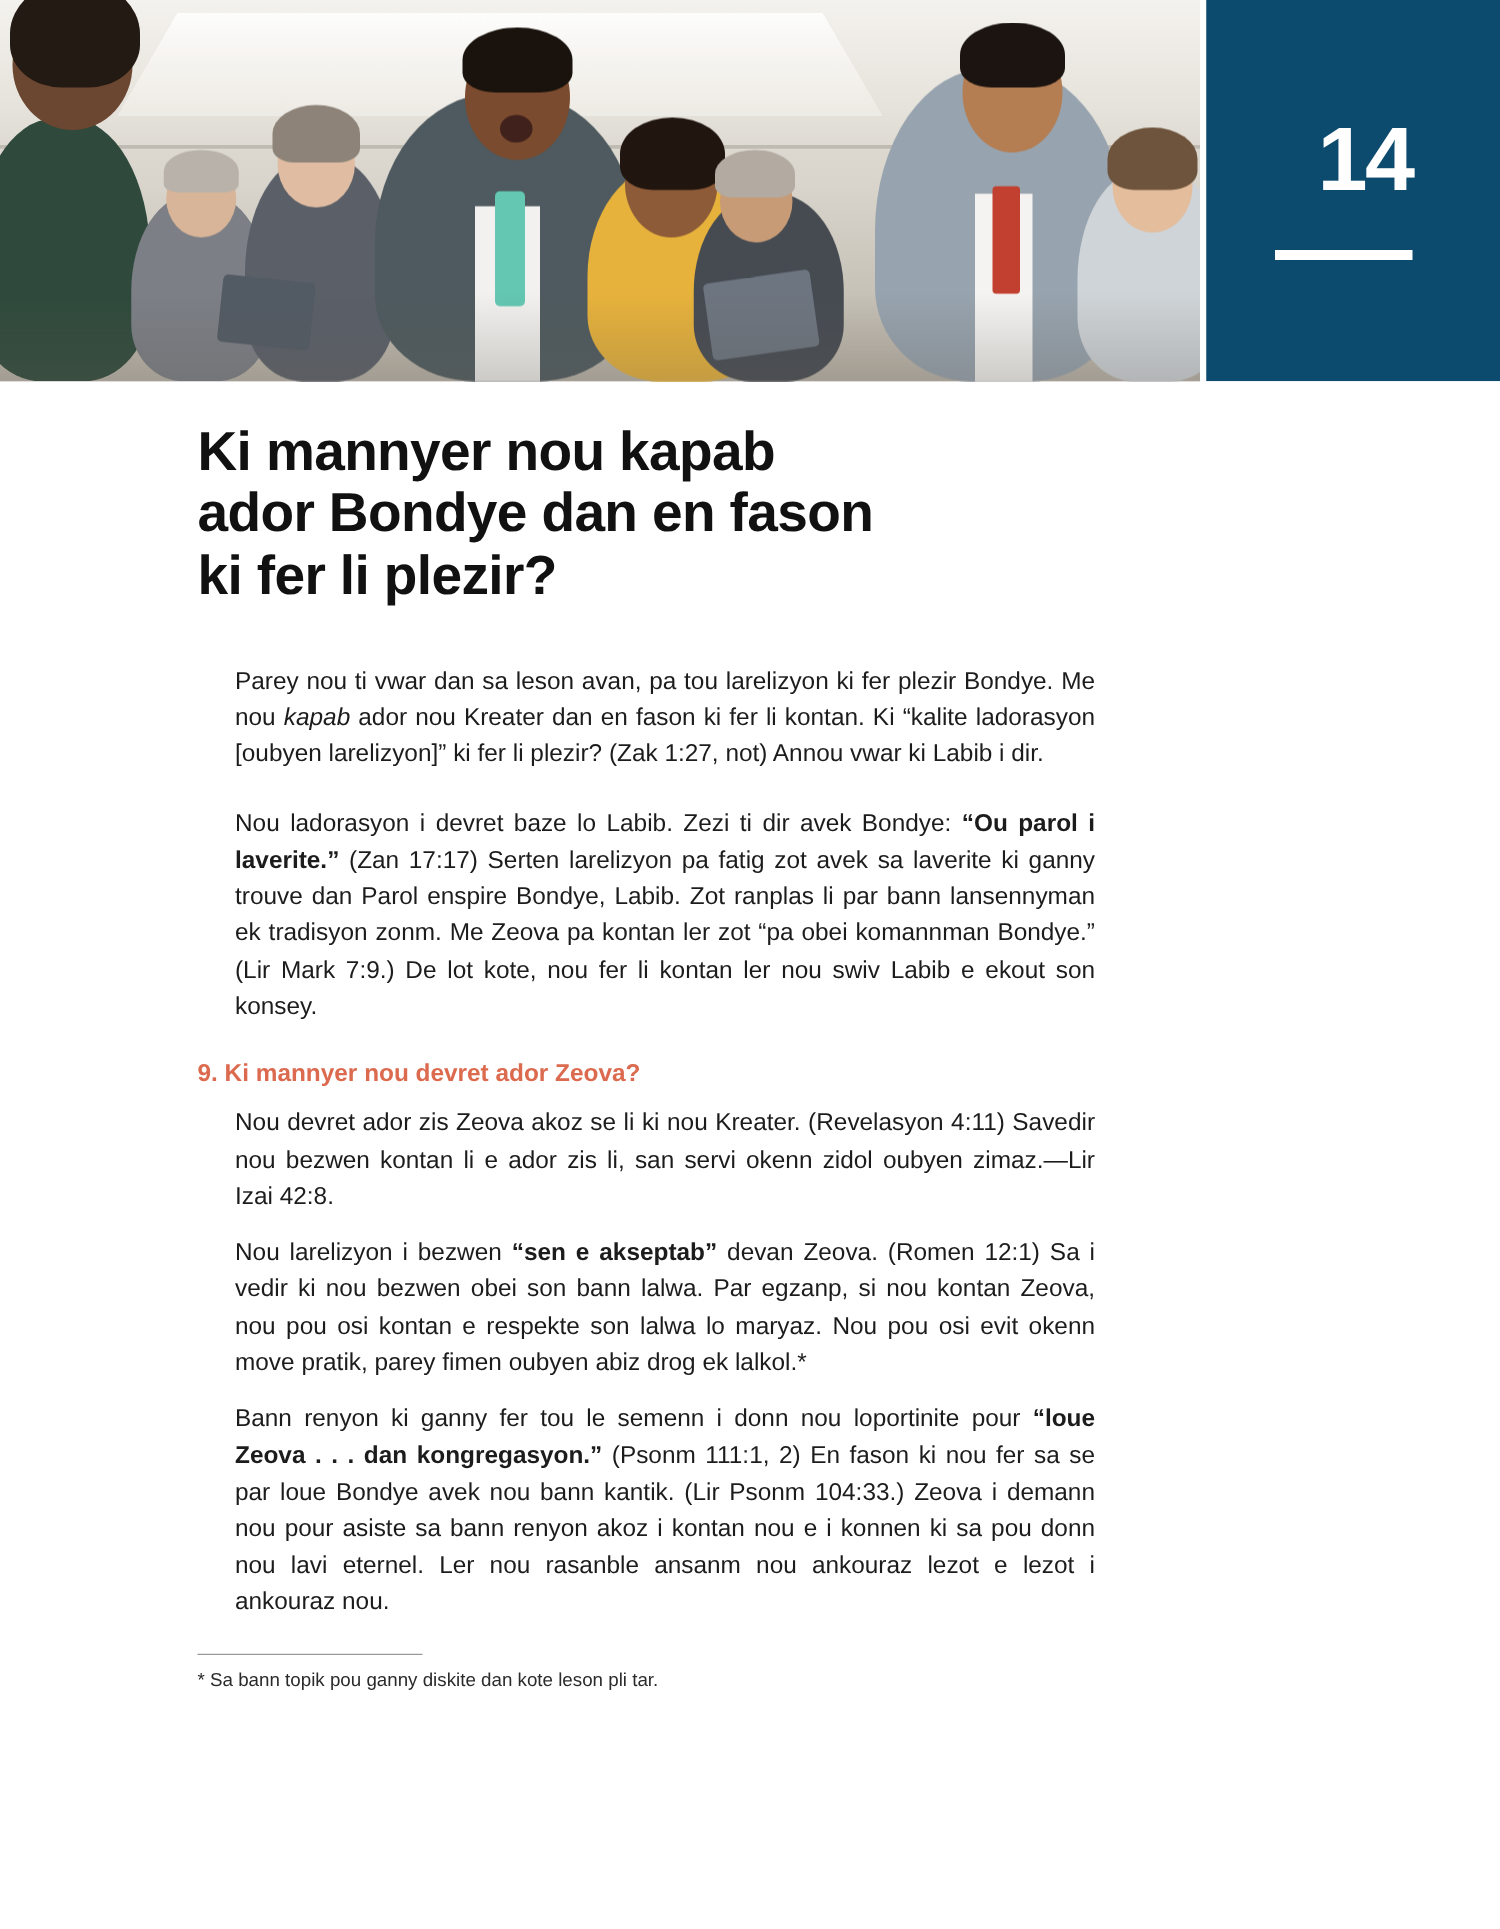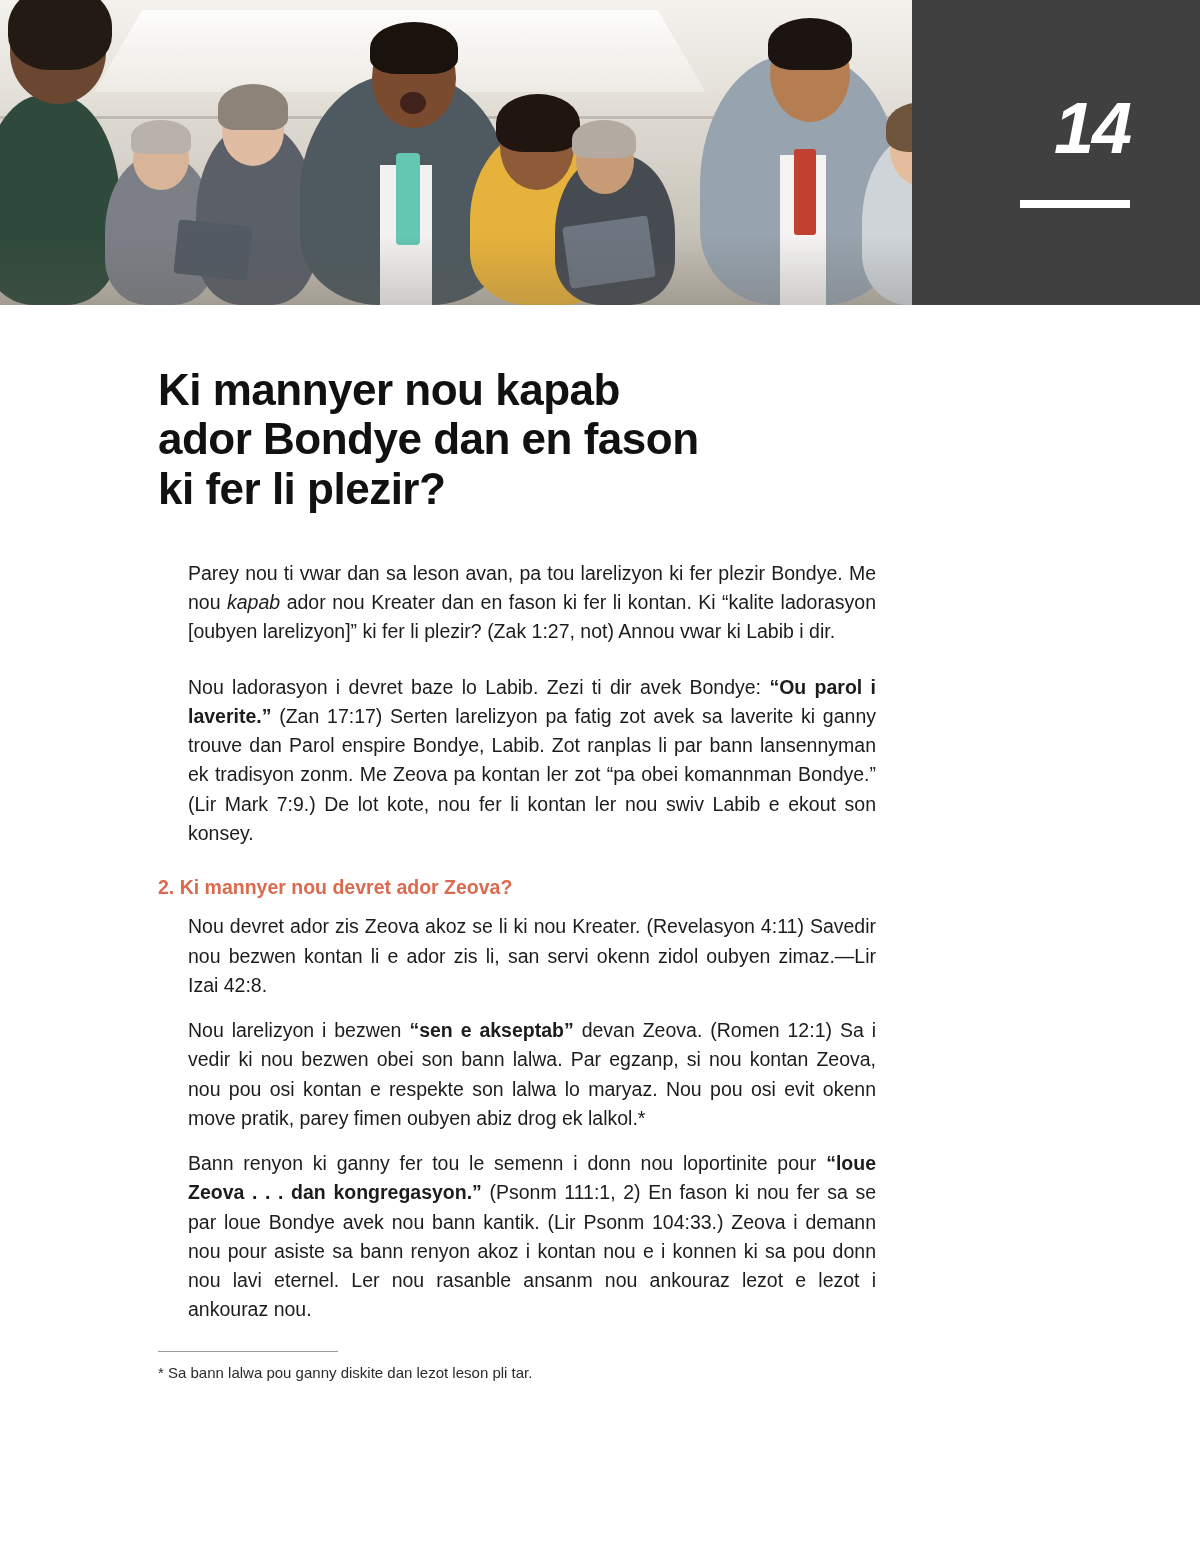--- a/index.html
+++ b/index.html
@@ -68,25 +68,24 @@
     position: absolute;
     left: 0; bottom: 0;
     width: 960px; height: 70px;
     background: linear-gradient(180deg, rgba(130,125,115,0) 0%, rgba(95,90,82,.25) 100%);
   }
 
   .lesson-badge {
     position: absolute;
     right: 0;
     top: 0;
-    width: 288px;
+    width: 235px;
     height: 305px;
-    background: #404040;
+    background: #0c4a6e;
     color: #ffffff;
-    font-style: italic;
   }
   .lesson-number {
     position: absolute;
     right: 70px;
     top: 92px;
     font-size: 72px;
     font-weight: 700;
     letter-spacing: -2px;
     line-height: 1;
   }
@@ -94,21 +93,21 @@
     position: absolute;
     right: 70px;
     top: 200px;
     width: 110px;
     height: 8px;
     background: #ffffff;
   }
 
   
   .article {
-    padding: 60px 72px 0 158px;
+    padding: 32px 72px 0 158px;
     box-sizing: border-box;
     width: 948px;
   }
   h1.title {
     font-size: 44px;
     line-height: 1.12;
     font-weight: 700;
     letter-spacing: -0.5px;
     margin: 0 0 34px 0;
     color: #111111;
@@ -217,22 +216,22 @@
   <h1 class="title">Ki mannyer nou kapab
 ador Bondye dan en fason
 ki fer li plezir?</h1>
 
   <div class="body-col">
 
     <p class="para intro"><span>Parey nou ti vwar dan sa leson avan, pa tou larelizyon ki fer plezir Bondye. Me nou </span><span class="ital">kapab</span><span> ador nou Kreater dan en fason ki fer li kontan. Ki “kalite ladorasyon [oubyen larelizyon]” ki fer li plezir? (Zak 1:27, not) Annou vwar ki Labib i dir.</span></p>
 
     <p class="para"><span>Nou ladorasyon i devret baze lo Labib. Zezi ti dir avek Bondye: </span><span class="bold">“Ou parol i laverite.”</span><span> (Zan 17:17) Serten larelizyon pa fatig zot avek sa laverite ki ganny trouve dan Parol enspire Bondye, Labib. Zot ranplas li par bann lansennyman ek tradisyon zonm. Me Zeova pa kontan ler zot “pa obei komannman Bondye.” (Lir Mark 7:9.) De lot kote, nou fer li kontan ler nou swiv Labib e ekout son konsey.</span></p>
 
-    <h2 class="qhead">2. Ki mannyer nou devret ador Zeova?</h2>
+    <h2 class="qhead">9. Ki mannyer nou devret ador Zeova?</h2>
     <p class="para"><span>Nou devret ador zis Zeova akoz se li ki nou Kreater. (Revelasyon 4:11) Savedir nou bezwen kontan li e ador zis li, san servi okenn zidol oubyen zimaz.—Lir Izai 42:8.</span><span class="bold"></span><span></span></p>
     <p class="para"><span>Nou larelizyon i bezwen </span><span class="bold">“sen e akseptab”</span><span> devan Zeova. (Romen 12:1) Sa i vedir ki nou bezwen obei son bann lalwa. Par egzanp, si nou kontan Zeova, nou pou osi kontan e respekte son lalwa lo maryaz. Nou pou osi evit okenn move pratik, parey fimen oubyen abiz drog ek lalkol.*</span></p>
 
     <p class="para"><span>Bann renyon ki ganny fer tou le semenn i donn nou loportinite pour </span><span class="bold">“loue Zeova . . . dan kongregasyon.”</span><span> (Psonm 111:1, 2) En fason ki nou fer sa se par loue Bondye avek nou bann kantik. (Lir Psonm 104:33.) Zeova i demann nou pour asiste sa bann renyon akoz i kontan nou e i konnen ki sa pou donn nou lavi eternel. Ler nou rasanble ansanm nou ankouraz lezot e lezot i ankouraz nou.</span></p>
 
     <div class="footnote-rule"></div>
-    <p class="footnote">* Sa bann lalwa pou ganny diskite dan lezot leson pli tar.</p>
+    <p class="footnote">* Sa bann topik pou ganny diskite dan kote leson pli tar.</p>
   </div>
 </div>
 
 </body></html>

